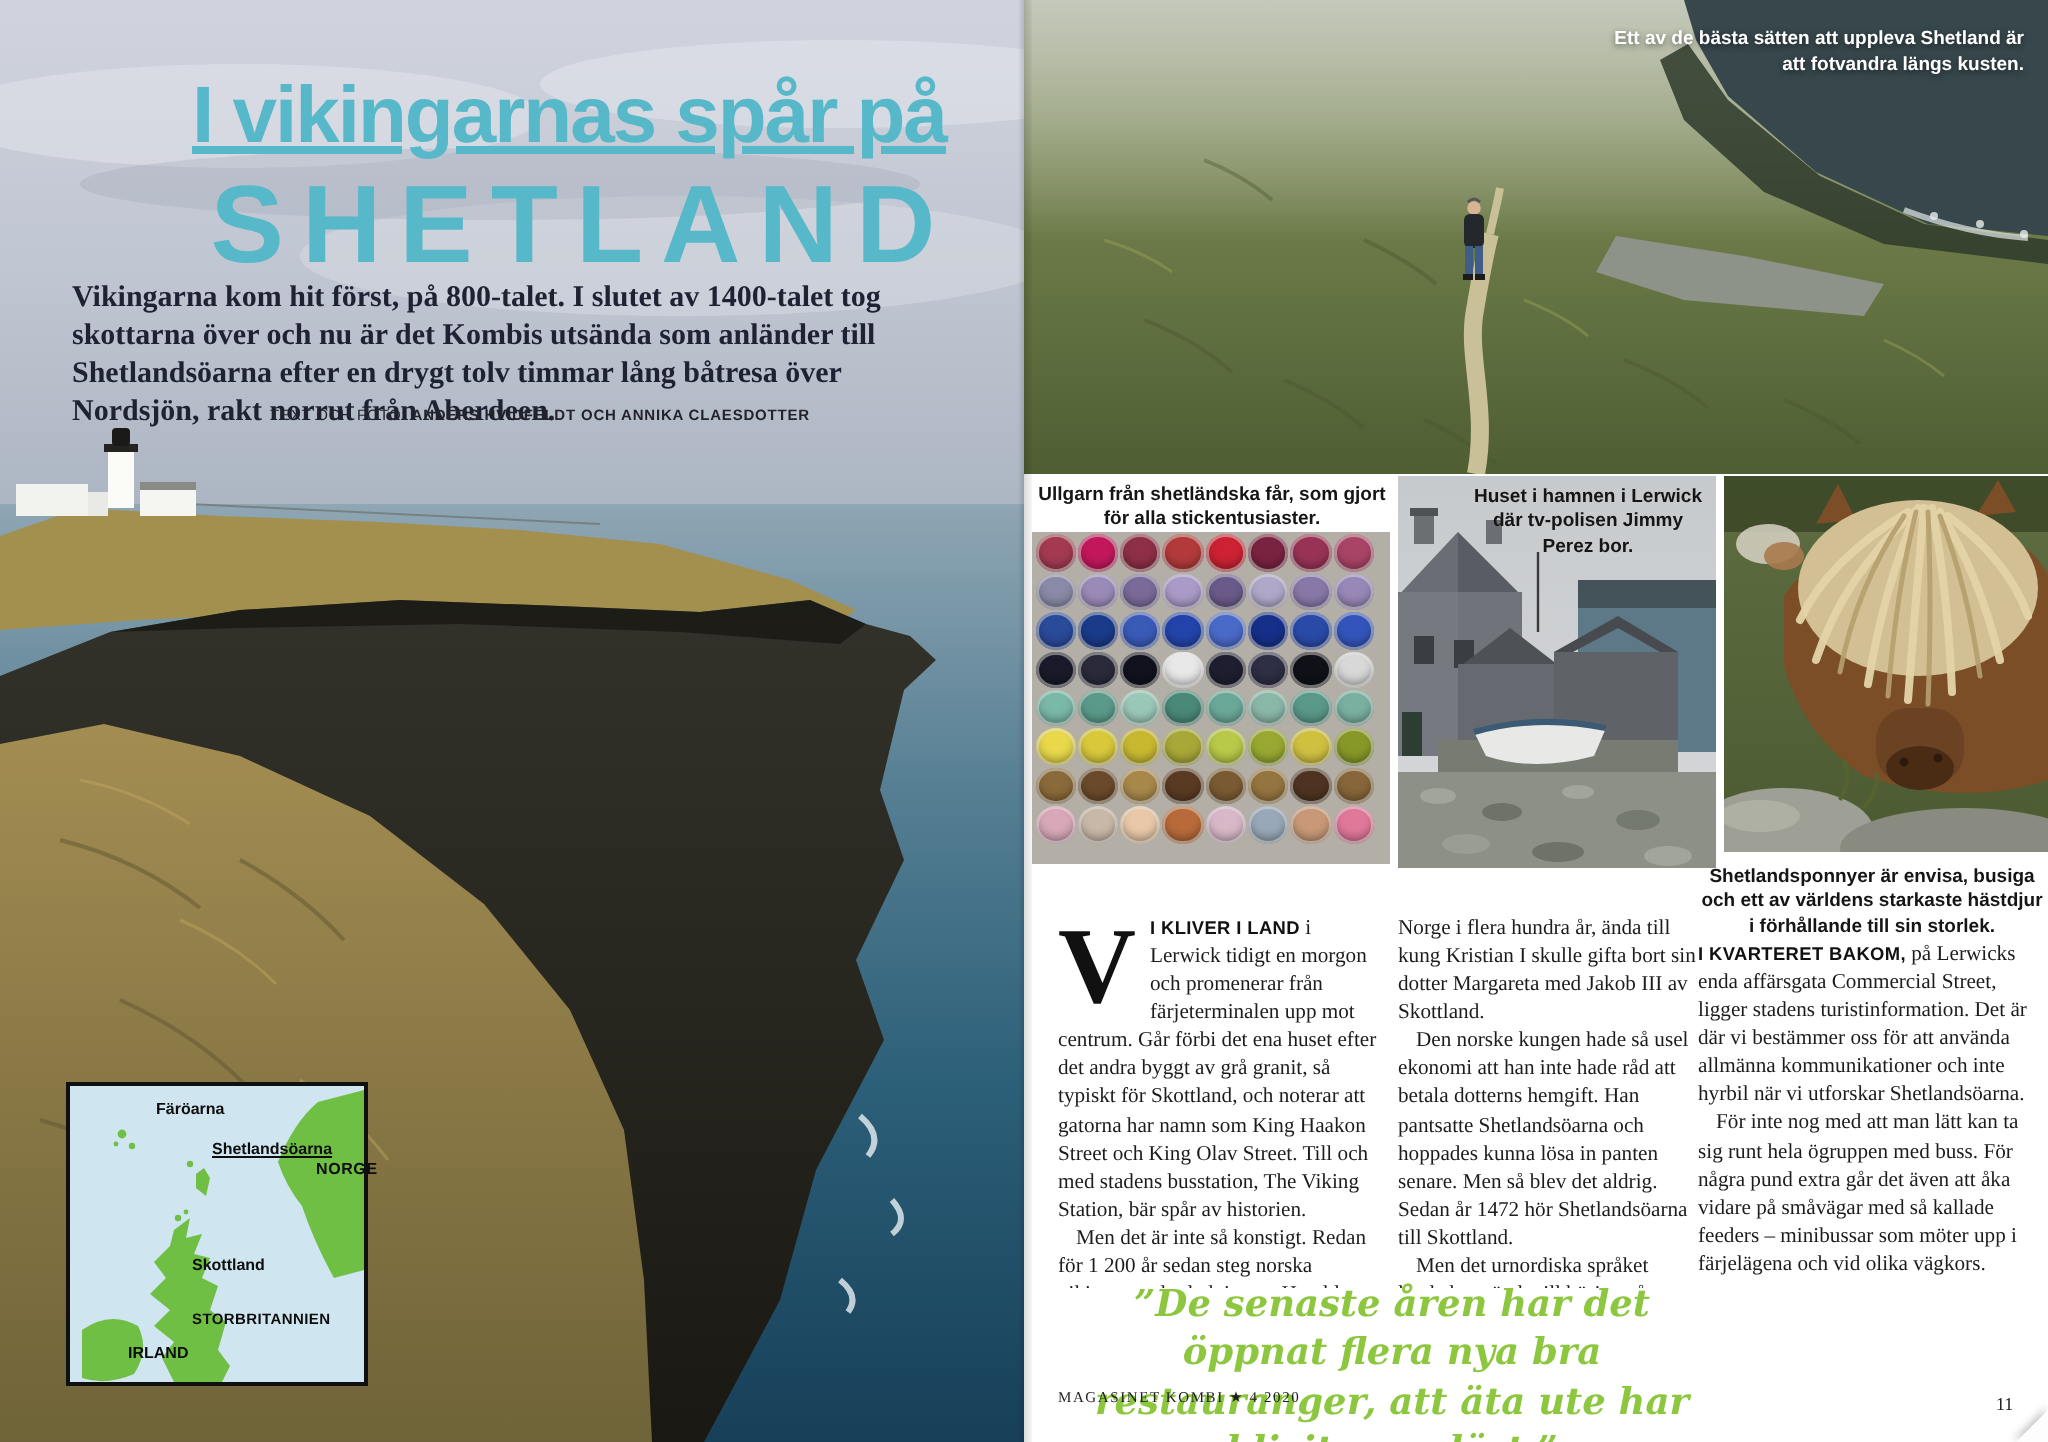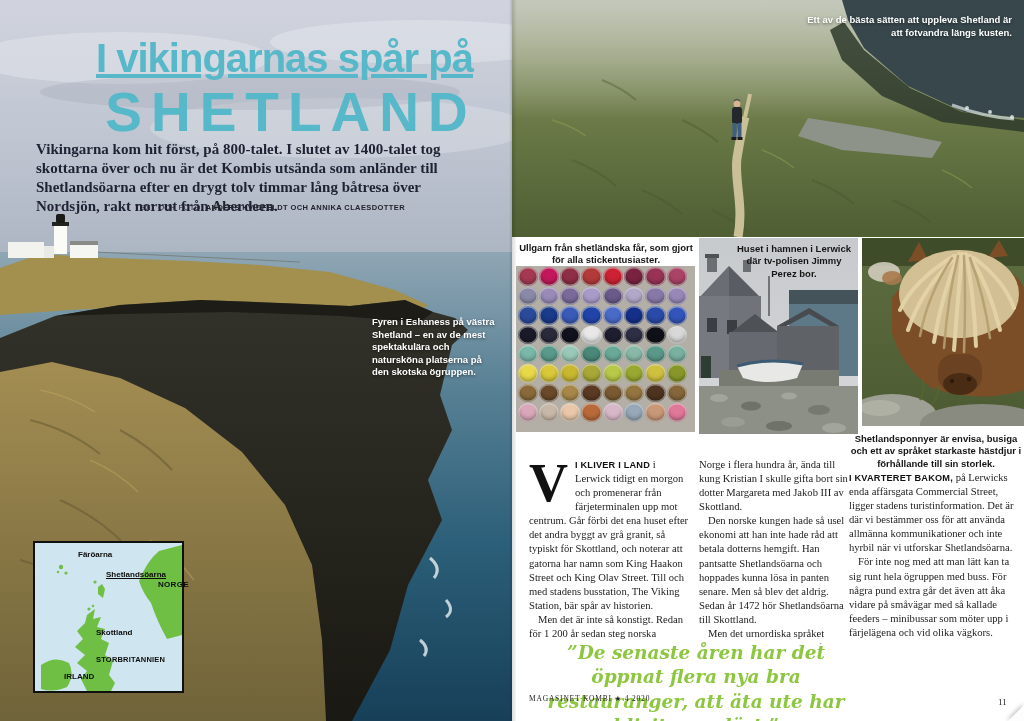--- a/index.html
+++ b/index.html
@@ -125,21 +125,20 @@
       <path d="M30,420 q40,10 70,34 M60,500 q40,18 66,46 M20,560 q50,14 90,44 M120,430 q30,16 52,40" stroke="#5f552f" stroke-width="2" fill="none" opacity="0.5"></path>
       <path d="M40,390 q30,6 55,22 M90,460 q28,12 48,32 M150,540 q26,16 44,40" stroke="#c0a860" stroke-width="1.5" fill="none" opacity="0.45"></path>
       <path d="M430,558 q12,10 4,20 M446,600 q9,10 0,17 M420,640 q10,8 4,16" stroke="#e8f0f2" stroke-width="3" fill="none" opacity="0.8"></path>
     </svg>
   </div>
 
   <div class="abs title1">I vikingarnas spår på</div>
   <div class="abs title2">SHETLAND</div>
   <div class="abs intro">Vikingarna kom hit först, på 800-talet. I slutet av 1400-talet tog skottarna över och nu är det Kombis utsända som anländer till Shetlandsöarna efter en drygt tolv timmar lång båtresa över Nordsjön, rakt norrut från Aberdeen.</div>
   <div class="abs byline"><span>TEXT OCH FOTO: </span><b>ANDERS HVIDFELDT OCH ANNIKA CLAESDOTTER</b></div>
-  <div class="abs cliff-caption">Fyren i Eshaness på västra Shetland – en av de mest spektakulära och natursköna platserna på den skotska ögruppen.</div>
 
   <div class="abs map">
     <svg width="147" height="148" viewBox="0 0 147 148">
       <rect x="0" y="0" width="147" height="148" fill="#cfe5ef"></rect>
       <path d="M104,38 Q112,18 124,8 L147,2 L147,92 L132,96 Q122,78 116,60 Q108,50 104,38 Z" fill="#6fbf44"></path>
       <path d="M63,44 l4,-3 3,5 -2,9 -5,-4 z" fill="#6fbf44"></path>
       <circle cx="60" cy="39" r="1.6" fill="#6fbf44"></circle>
       <circle cx="26" cy="24" r="2.2" fill="#6fbf44"></circle>
       <circle cx="31" cy="30" r="1.6" fill="#6fbf44"></circle>
       <circle cx="23" cy="29" r="1.2" fill="#6fbf44"></circle>
@@ -190,21 +189,21 @@
         <rect x="225.5" y="123" width="4" height="15" fill="#3f5d85"></rect>
         <rect x="219.5" y="137" width="5" height="3" fill="#1b1b1b"></rect>
         <rect x="225.5" y="137" width="5" height="3" fill="#1b1b1b"></rect>
       </g>
     </svg>
   </div>
   <div class="abs hero-caption">Ett av de bästa sätten att uppleva Shetland är att fotvandra längs kusten.</div>
 
   <div class="abs caption yarn-caption">Ullgarn från shetländska får, som gjort för alla stickentusiaster.</div>
   <div class="abs caption house-caption">Huset i hamnen i Lerwick där tv-polisen Jimmy Perez bor.</div>
-  <div class="abs caption pony-caption">Shetlandsponnyer är envisa, busiga och ett av språket starkaste hästdjur i förhållande till sin storlek.</div>
+  <div class="abs caption pony-caption">Shetlandsponnyer är envisa, busiga och ett av världens starkaste hästdjur i förhållande till sin storlek.</div>
 
   <div class="abs yarn-photo">
     <div class="yarn-grid">
         <div class="yarn-ball" style="background: rgb(163, 58, 82);"></div>
         <div class="yarn-ball" style="background: rgb(194, 24, 91);"></div>
         <div class="yarn-ball" style="background: rgb(142, 47, 69);"></div>
         <div class="yarn-ball" style="background: rgb(179, 58, 58);"></div>
         <div class="yarn-ball" style="background: rgb(204, 34, 51);"></div>
         <div class="yarn-ball" style="background: rgb(122, 35, 64);"></div>
         <div class="yarn-ball" style="background: rgb(153, 51, 85);"></div>

